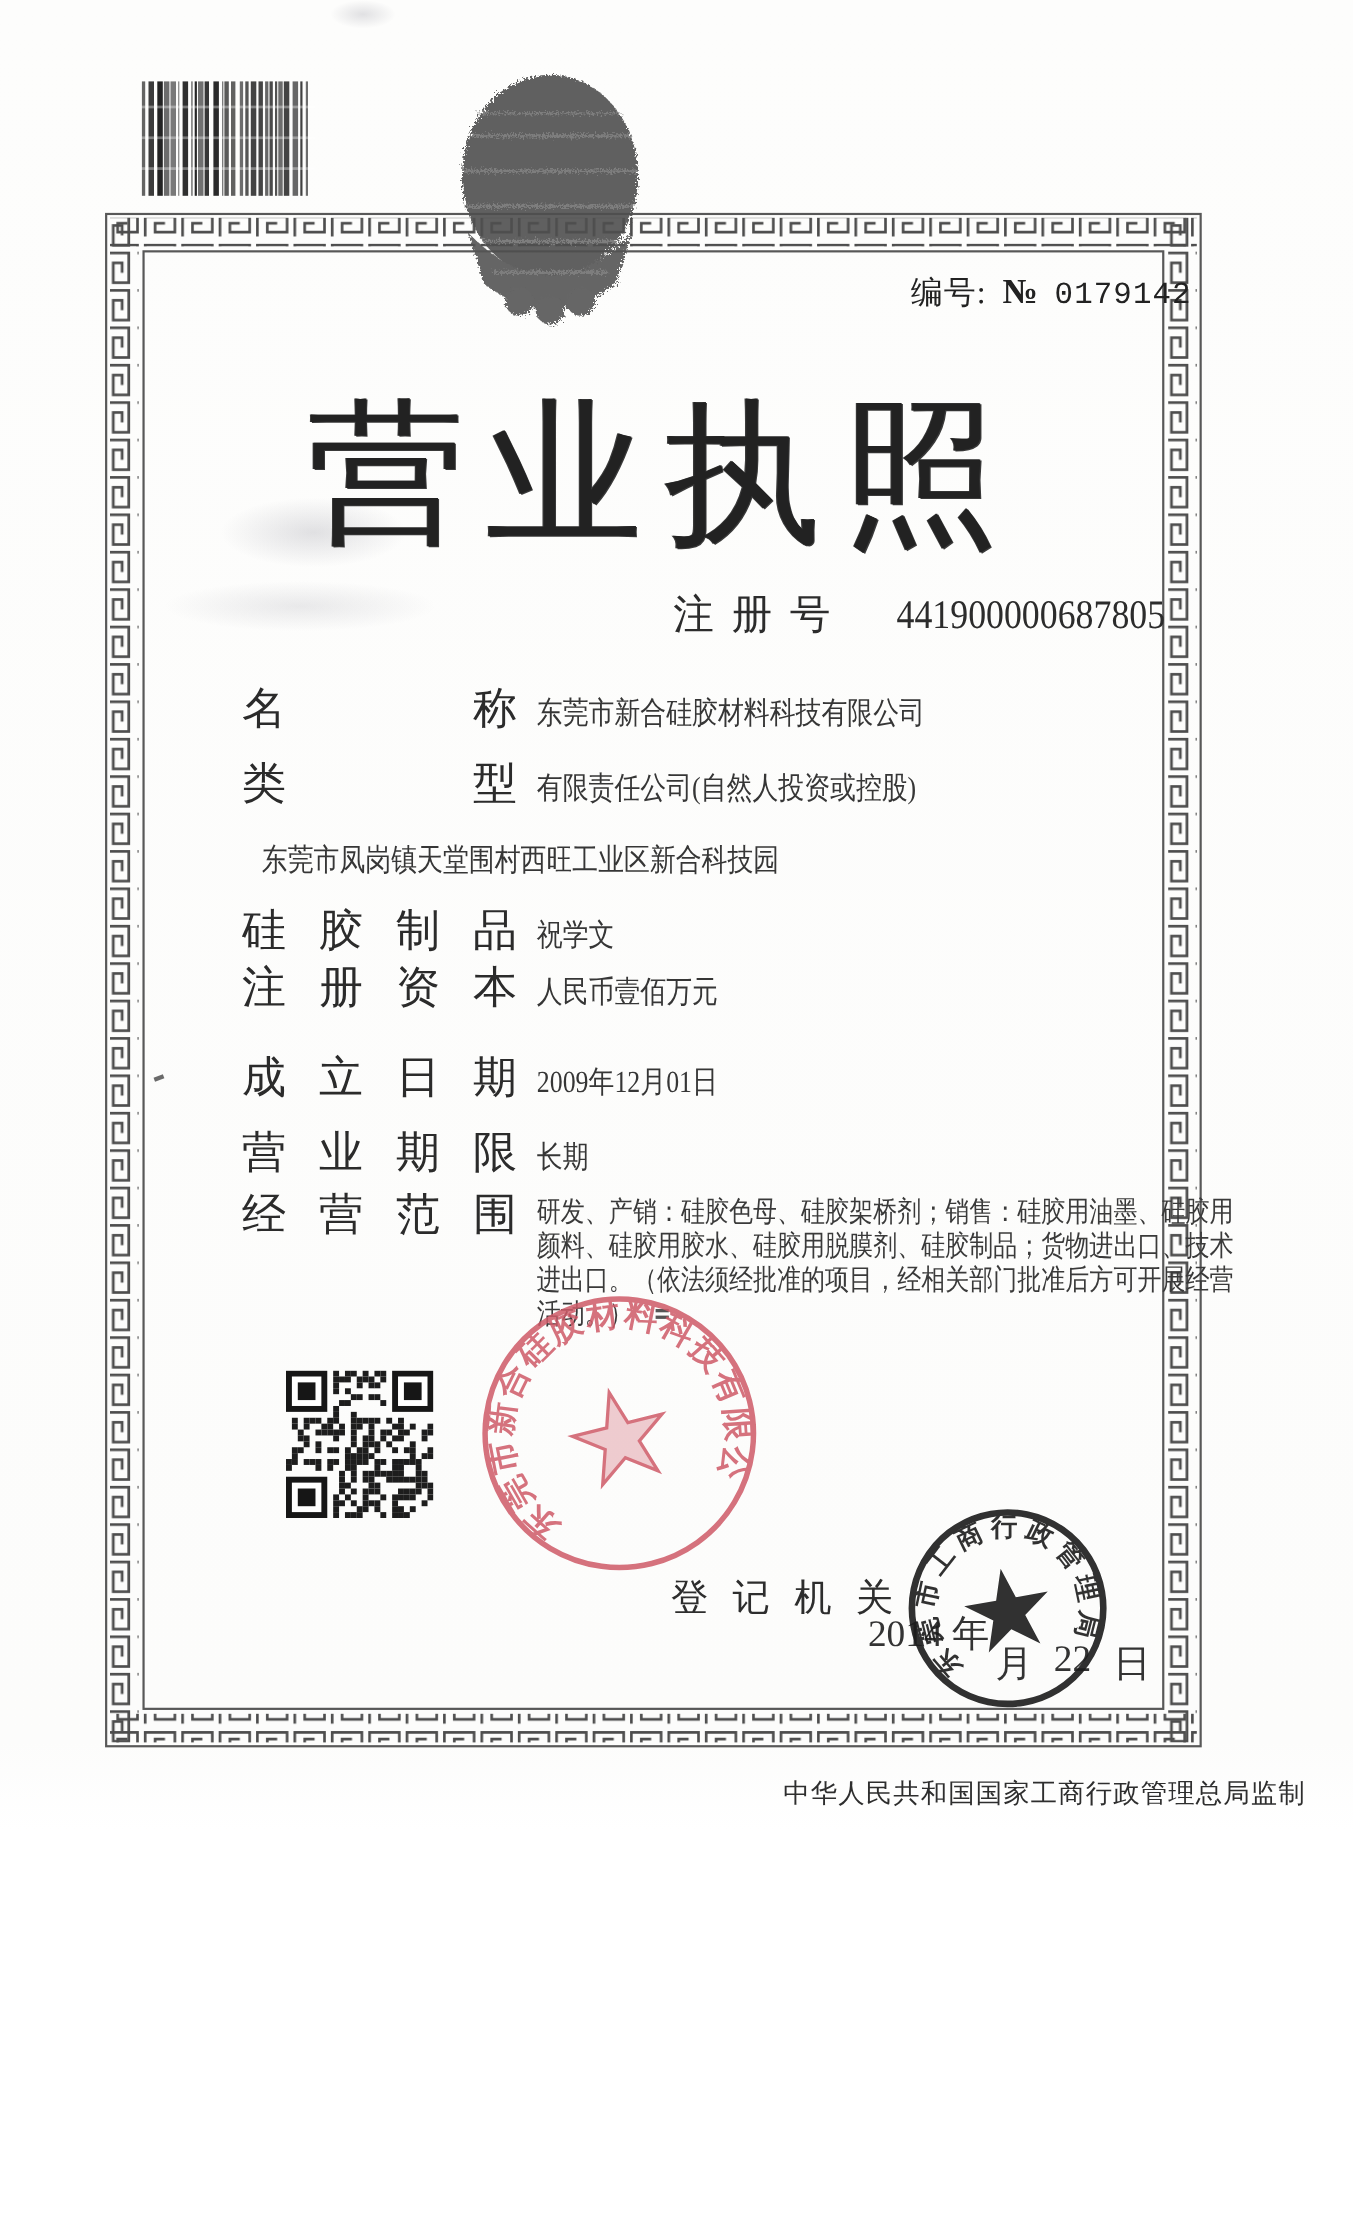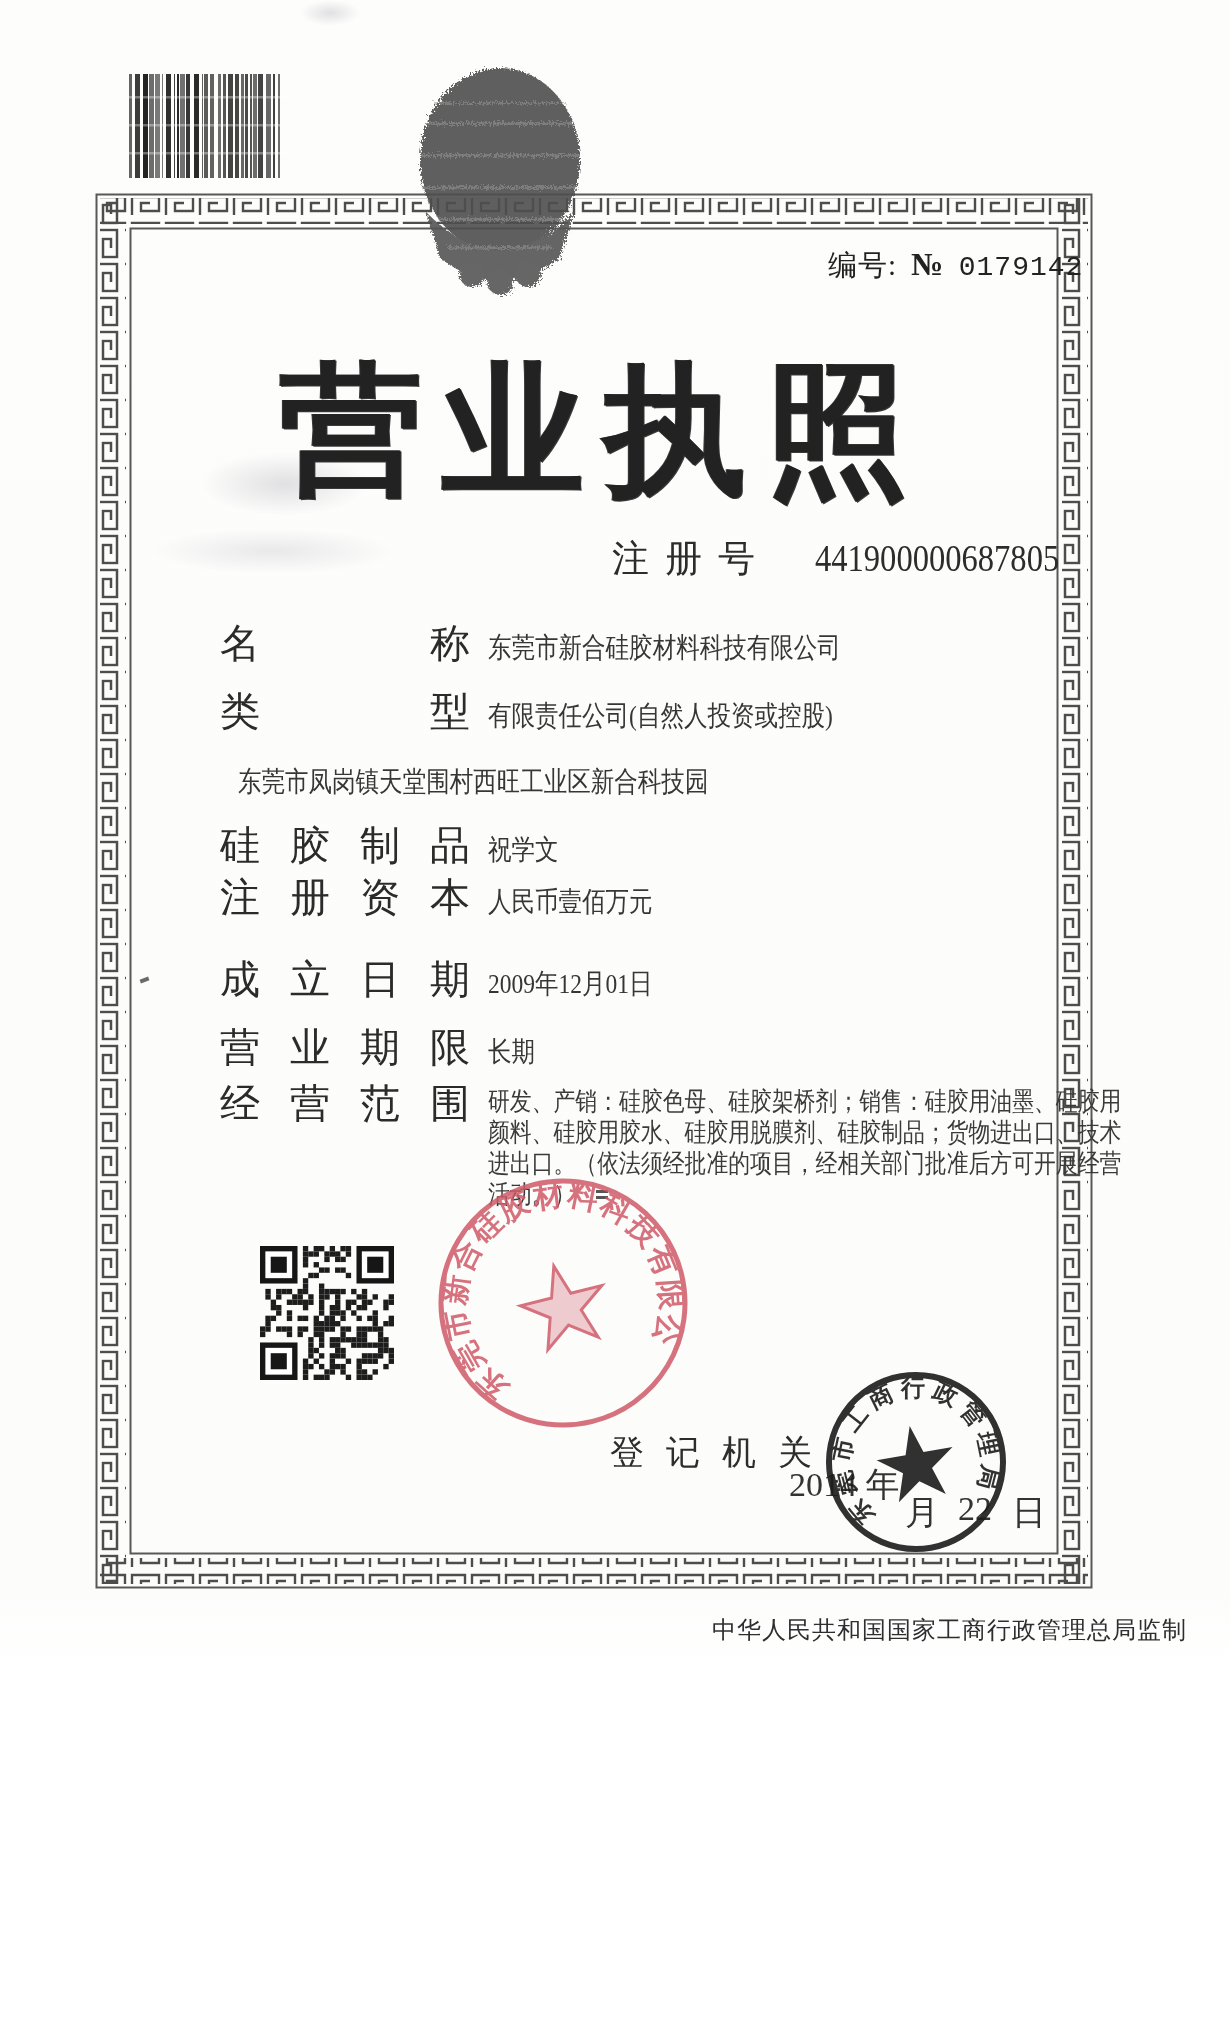--- a/index.html
+++ b/index.html
@@ -18,21 +18,21 @@
   .emblem{position:absolute;left:408px;top:62px;width:184px;height:236px;z-index:3;}
   .serial{
     position:absolute;left:828px;top:246px;width:240px;
     font-size:29px;color:#222;letter-spacing:1px;white-space:nowrap;z-index:2;
   }
   .serial .nosym{font-weight:bold;font-size:32px;margin:0 6px;}
   .serial .num{font-family:"Liberation Mono","DejaVu Sans Mono",monospace;font-size:28px;letter-spacing:1px;margin-top:40px;}
 
   .title{
     position:absolute;left:95px;top:336px;width:998px;text-align:center;
-    font-size:142px;font-weight:700;color:#222;letter-spacing:20px;padding-left:20px;box-sizing:border-box;
+    font-size:142px;font-weight:400;color:#222;letter-spacing:20px;padding-left:20px;box-sizing:border-box;
     text-shadow:1px 1px 0 #3a3a3a, -1px 0 0 #3a3a3a;
     z-index:2;white-space:nowrap;
   }
 
   .regno{position:absolute;left:612px;top:534px;display:flex;align-items:baseline;gap:44px;z-index:2;}
   .regno .rlabel{font-size:37px;color:#2c2c2c;letter-spacing:16px;white-space:nowrap;}
   .regno .rnum{font-size:37px;color:#2c2c2c;display:inline-block;transform:scaleX(.88);transform-origin:0 70%;letter-spacing:0px;white-space:nowrap;}
 
   
   .fields{position:absolute;left:220px;top:600px;width:860px;z-index:2;}

